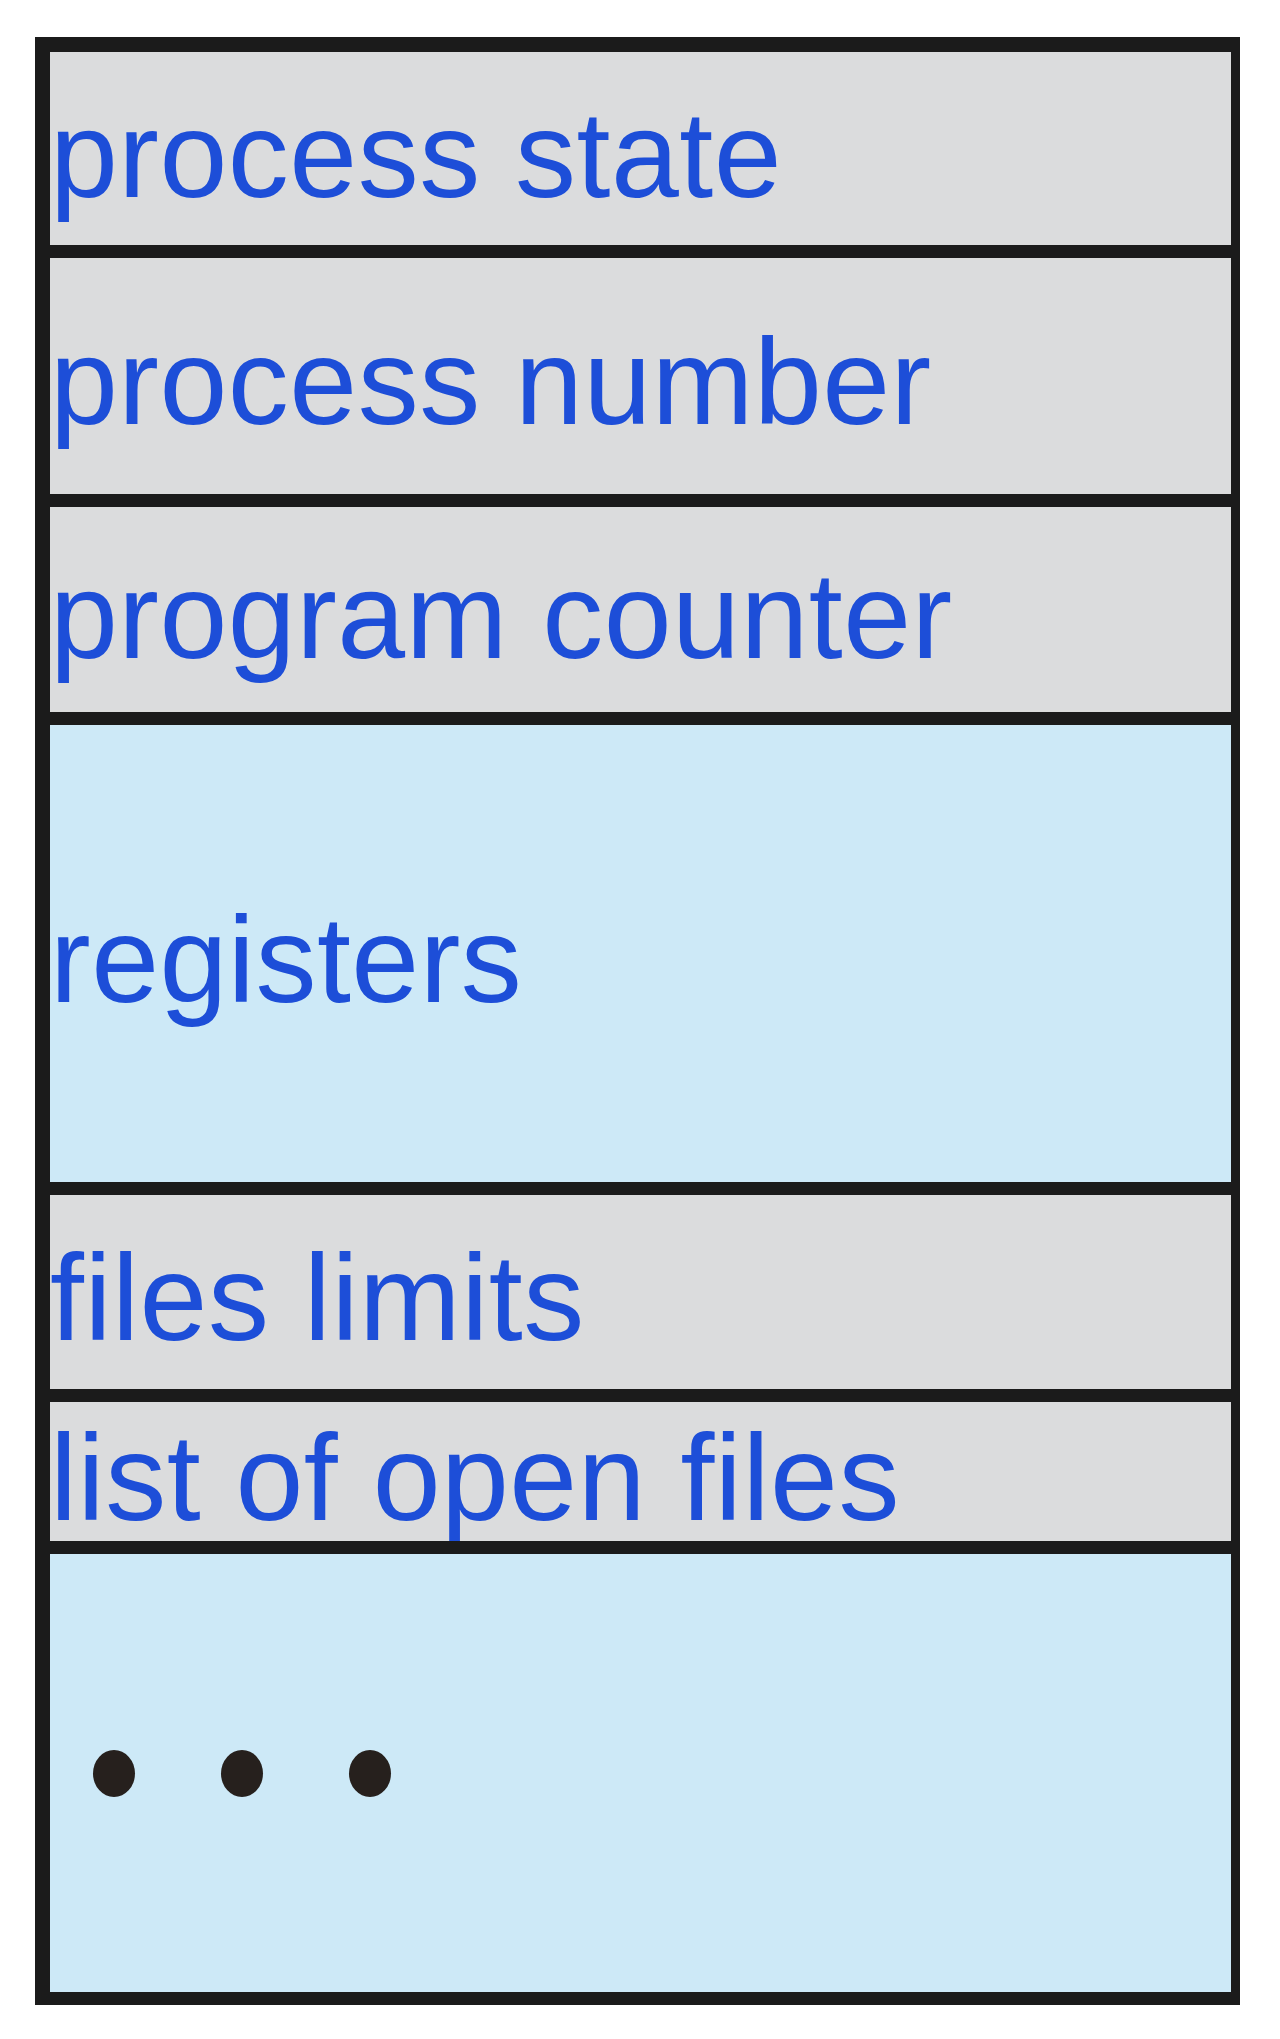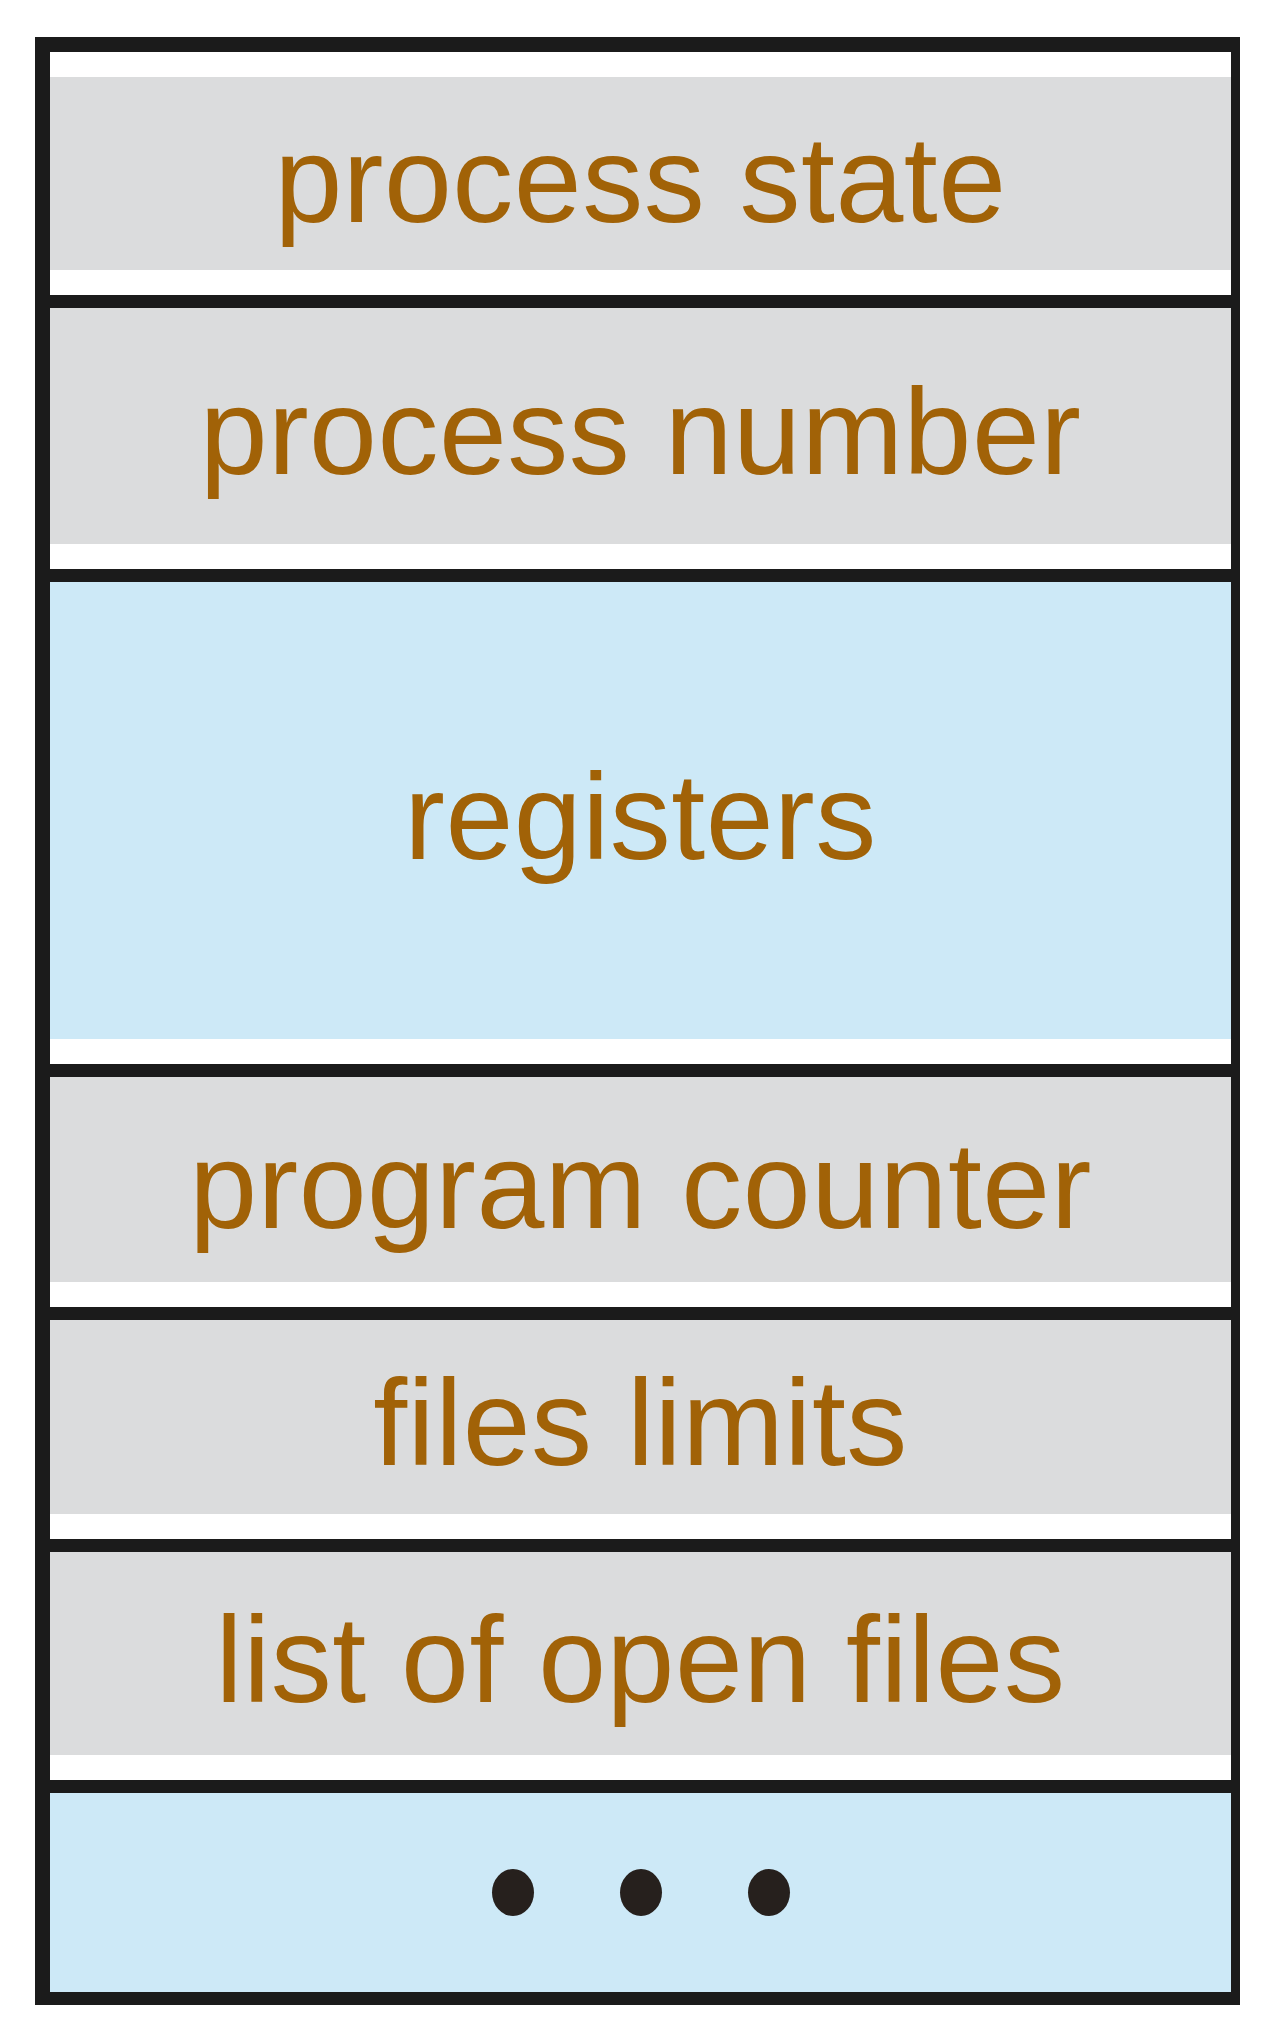--- a/index.html
+++ b/index.html
@@ -29,39 +29,37 @@
     border-color: #1b1b1b;
     border-width: 15px 9px 13px 15px;
     background: #ffffff;
     display: flex;
     flex-direction: column;
   }
   .row {
     box-sizing: border-box;
     display: flex;
     align-items: center;
-    justify-content: center;
     font-size: 122px;
     line-height: 1;
-    color: #a16207;
+    color: #1d4ed8;
     letter-spacing: 0.5px;
     padding-top: 12px;
-    margin-top: 25px;
   }
   .row + .row {
     border-top: 13px solid #1b1b1b;
   }
   .gray { background: #dbdcdd; }
   .blue { background: #cde9f7; }
   .r1 { height: 193px; }
   .r2 { height: 249px; }
   .r3 { height: 218px; }
   .r4 { height: 470px; }
   .r5 { height: 207px; }
-  .r6 { height: 216px; }
+  .r6 { height: 152px; }
   .r7 { flex: 1 1 auto; padding-top: 0; }
   .row-label {
     display: inline-block;
   }
   .dots-group {
     display: flex;
     align-items: center;
     justify-content: center;
   }
   .dot {
@@ -79,26 +77,26 @@
   <div class="pcb">
 
     <div class="row gray r1">
       <span class="row-label">process state</span>
     </div>
 
     <div class="row gray r2">
       <span class="row-label">process number</span>
     </div>
 
+    <div class="row gray r3">
+      <span class="row-label">program counter</span>
+    </div>
+
     <div class="row blue r4">
       <span class="row-label">registers</span>
-    </div>
-
-    <div class="row gray r3">
-      <span class="row-label">program counter</span>
     </div>
 
     <div class="row gray r5">
       <span class="row-label">files limits</span>
     </div>
 
     <div class="row gray r6">
       <span class="row-label">list of open files</span>
     </div>
 

